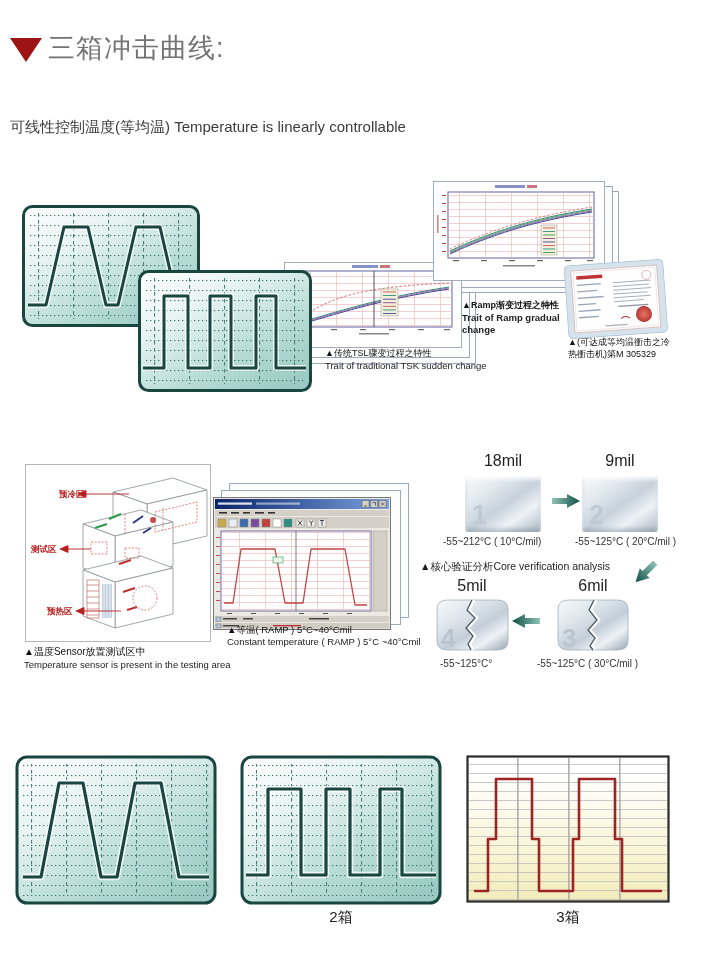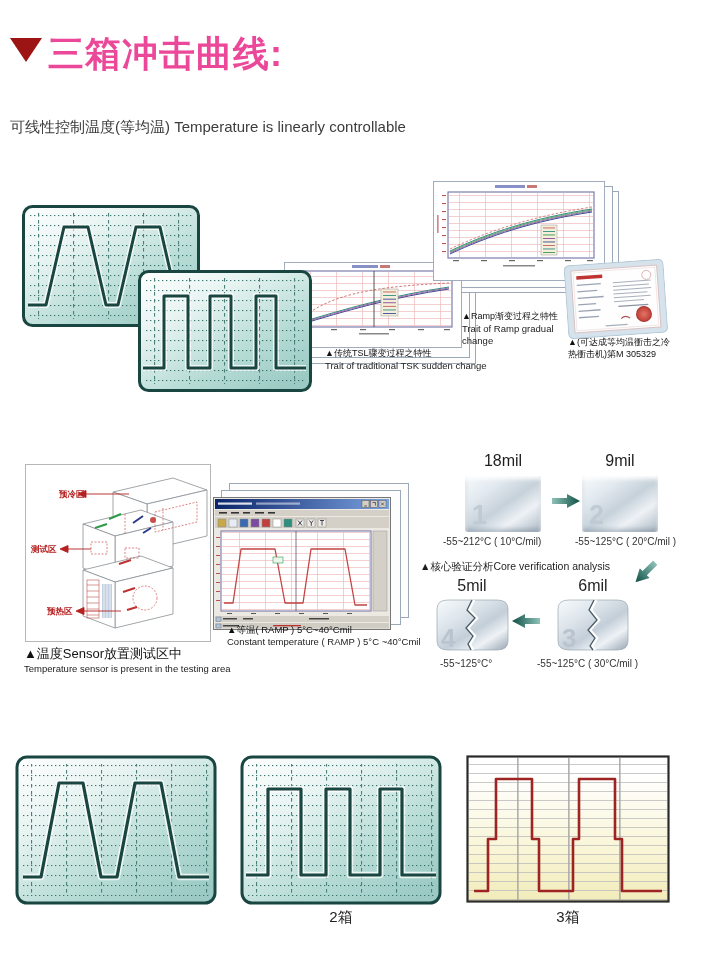--- a/index.html
+++ b/index.html
@@ -1,19 +1,19 @@
 <!DOCTYPE html>
 <html><head>
 <meta charset="utf-8">
 <style>
   html,body{margin:0;padding:0;background:#fff;}
   .page{position:relative;width:708px;height:956px;background:#ffffff;overflow:hidden;
         font-family:"Liberation Sans","DejaVu Sans",sans-serif;color:#222;}
   .abs{position:absolute;}
-  .title{font-size:36px;font-weight:bold;color:#ec4899;letter-spacing:1px;}
+  .title{font-size:27px;font-weight:normal;color:#737373;letter-spacing:1px;}
   .tri{width:0;height:0;border-left:16px solid transparent;border-right:16px solid transparent;border-top:24px solid #9c1414;}
   .subtitle{font-size:15px;color:#3c3c3c;}
   .cap{line-height:1.28;}
   .cap .zh{display:block;font-size:9px;color:#111;}
   .cap .en{display:block;font-size:9.5px;color:#222;}
   .pagecard{position:absolute;background:#fdfdfd;border:1px solid #9aa8b8;}
   .mil{position:absolute;font-size:16px;color:#1f1f1f;text-align:center;font-weight:500;}
   .temp{position:absolute;font-size:10px;color:#333;white-space:nowrap;}
   .block{position:absolute;border-radius:3px;
          background:linear-gradient(145deg,#f7fafc 0%,#e2e9ef 28%,#c6d1da 52%,#eef2f6 72%,#aab6c2 100%);
@@ -170,21 +170,21 @@
         <rect x="20" y="79" width="6" height="1.2"></rect>
           <rect x="48" y="79" width="6" height="1.2"></rect>
         <rect x="76" y="79" width="6" height="1.2"></rect>
           <rect x="104" y="79" width="6" height="1.2"></rect>
         <rect x="132" y="79" width="6" height="1.2"></rect>
           <rect x="154" y="79" width="6" height="1.2"></rect>
         <rect x="70" y="84" width="32" height="1.5" fill="#888"></rect>
       </g>
     </svg>
   </div>
-  <div class="abs cap" style="left:462px;top:311px;width:110px;z-index:4;">
+  <div class="abs cap" style="left:462px;top:300px;width:110px;z-index:4;font-weight:bold;">
     <span class="zh">▲Ramp渐变过程之特性</span>
     <span class="en">Trait of Ramp gradual change</span>
   </div>
 
   <div class="cert" style="left:566px;top:262px;z-index:5;">
     <svg width="100" height="74" viewBox="0 0 100 74">
       <rect x="0.5" y="0.5" width="99" height="73" rx="5" fill="#d6e3ed" stroke="#b4c8d6"></rect>
       <rect x="7" y="6" width="86" height="62" fill="#fefefe" stroke="#d4b6b6" stroke-width="0.8"></rect>
       <rect x="9" y="8" width="82" height="58" fill="none" stroke="#e6d0d0" stroke-width="0.5"></rect>
       <rect x="12" y="11.5" width="26" height="3.5" fill="#c03333"></rect>
@@ -280,21 +280,21 @@
         <path d="M60,30 H104" fill="none"></path>
           <polygon points="53,30 61,26.5 61,33.5"></polygon>
         <path d="M42,85 H66" fill="none"></path>
           <polygon points="35,85 43,81.5 43,88.5"></polygon>
         <path d="M58,147 H96" fill="none"></path>
           <polygon points="51,147 59,143.5 59,150.5"></polygon>
       </g>
     </svg>
   </div>
   <div class="abs cap" style="left:24px;top:646px;">
-    <span class="zh" style="font-size:13px">▲温度Sensor放置测试区中</span>
+    <span class="zh" style="font-size:10px">▲温度Sensor放置测试区中</span>
     <span class="en">Temperature sensor is present in the testing area</span>
   </div>
 
   <div class="pagecard" style="left:229px;top:483px;width:178px;height:133px;"></div>
   <div class="pagecard" style="left:221px;top:490px;width:178px;height:133px;"></div>
   <div class="abs" style="left:213px;top:497px;">
     <svg width="178" height="133" viewBox="0 0 178 133">
       <rect x="0.5" y="0.5" width="177" height="132" fill="#ece9e2" stroke="#777"></rect>
       <rect x="2" y="2" width="174" height="10" fill="url(#tbar)"></rect>
       <rect x="5" y="5.5" width="34" height="2.2" fill="#ffffff" opacity="0.85"></rect>

